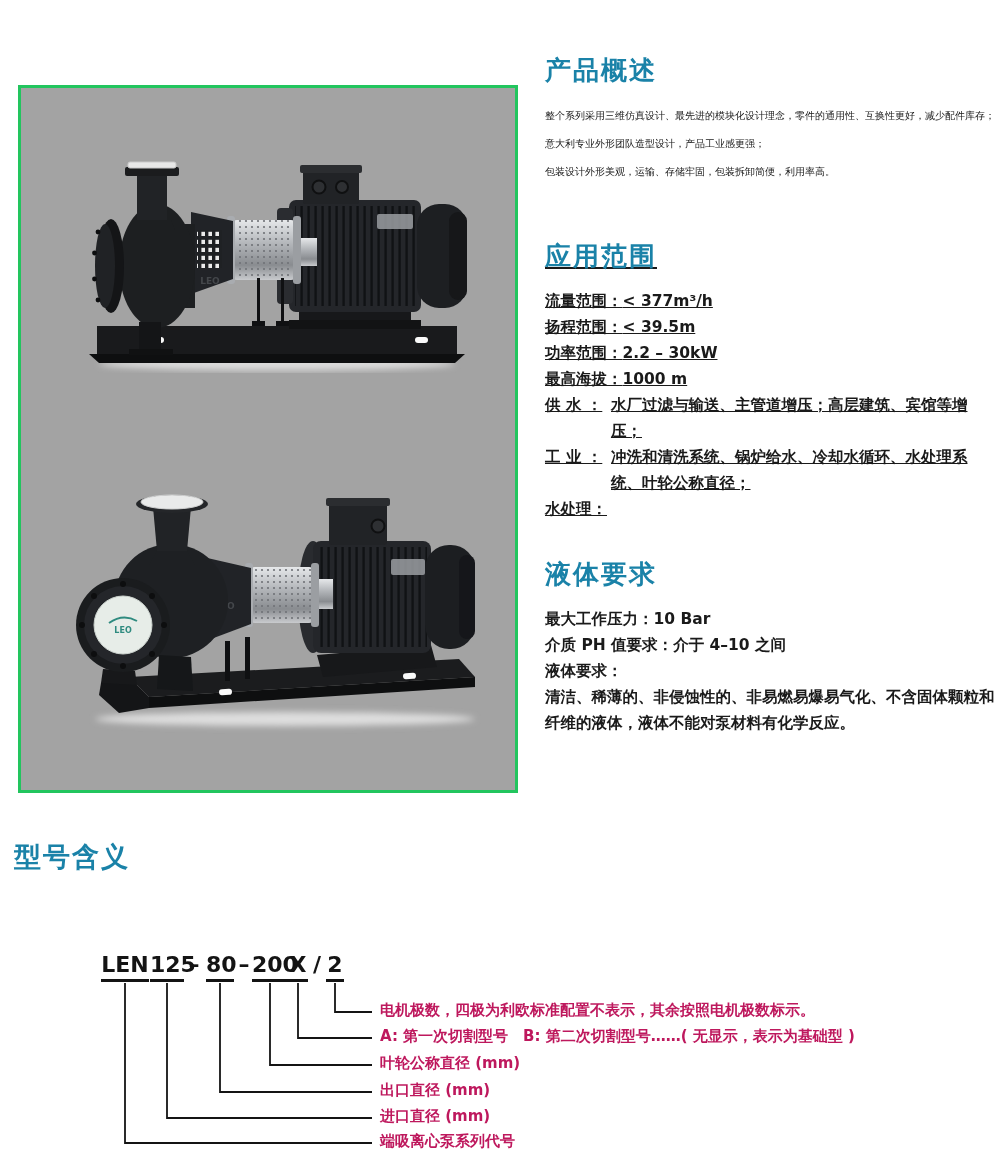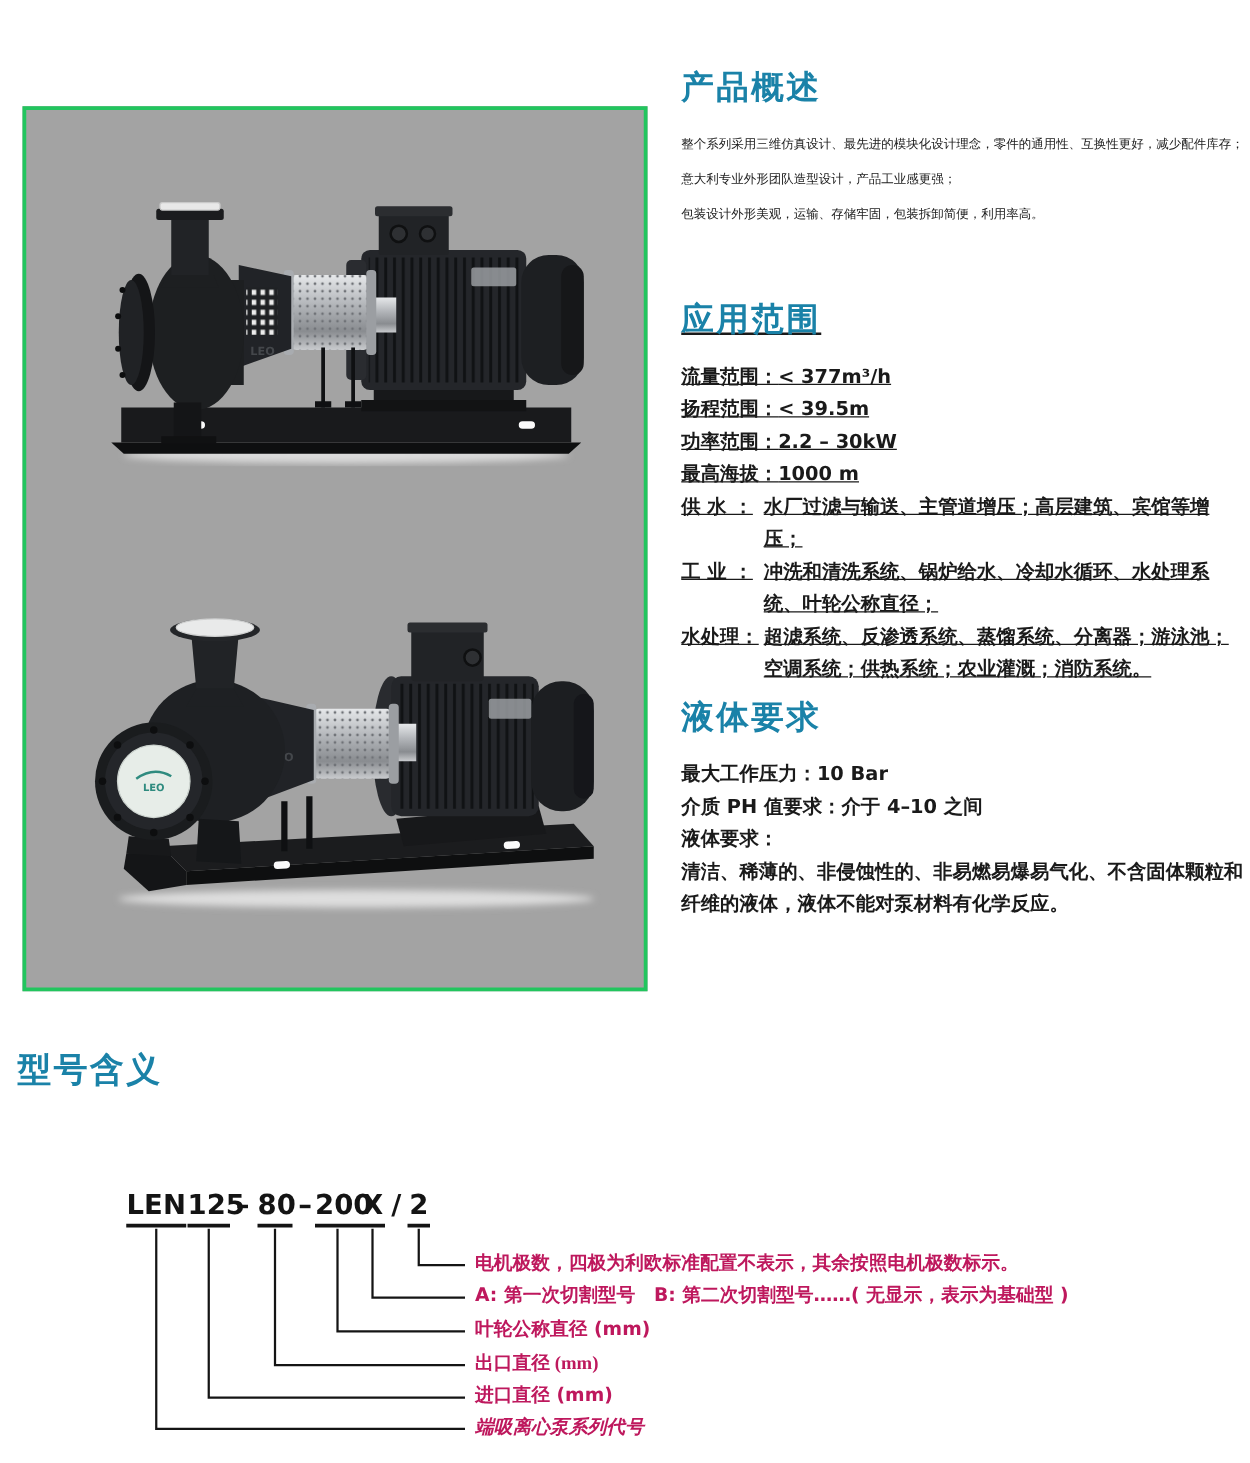--- a/index.html
+++ b/index.html
@@ -41,21 +41,21 @@
   .seg-outlet{left:206px;width:28px;}
   .sep-dash2{left:236px;width:16px;}
   .seg-impeller{left:252px;width:36px;}
   .seg-cut{left:288px;width:20px;}
   .sep-slash{left:310px;width:14px;}
   .seg-poles{left:326px;width:18px;}
   .connectors{position:absolute;left:0;top:0;}
   .dlabel{position:absolute;left:380px;font-size:15px;font-weight:600;
           white-space:nowrap;color:#be185d;}
   .dlabel-0{top:49px;} .dlabel-1{top:75px;} .dlabel-2{top:102px;}
-  .dlabel-3{top:129px;font-family:Liberation Serif, serif;} .dlabel-4{top:155px;} .dlabel-5{top:180px;font-style:italic;}
+  .dlabel-3{top:129px;} .dlabel-4{top:155px;} .dlabel-5{top:180px;}
 
   .sec-overview{left:545px;top:42px;margin-top:12px;}
   .sec-application{left:545px;top:240px;text-decoration:underline;}
   .sec-application .row .val{max-width:386px;}
   .sec-liquid{left:545px;top:558px;}
 </style>
 </head>
 <body>
 
 <div class="page">
@@ -256,21 +256,20 @@
       <div class="row">
         <span class="lbl">供 水 ：</span>
         <span class="val">水厂过滤与输送、主管道增压；高层建筑、宾馆等增压；</span>
       </div>
       <div class="row">
         <span class="lbl">工 业 ：</span>
         <span class="val">冲洗和清洗系统、锅炉给水、冷却水循环、水处理系统、叶轮公称直径；</span>
       </div>
       <div class="row">
         <span class="lbl">水处理：</span>
-        <span class="val">超滤系统、反渗透系统、蒸馏系统、分离器；游泳池；空调系统；供热系统；农业灌溉；消防系统。</span>
       </div>
     </div>
   </section>
 
   <section class="sec sec-liquid">
     <h2>液体要求</h2>
     <div class="rows">
       <div class="lrow">
         <span class="lbl">最大工作压力：</span><span class="val">10 Bar</span>
       </div>

